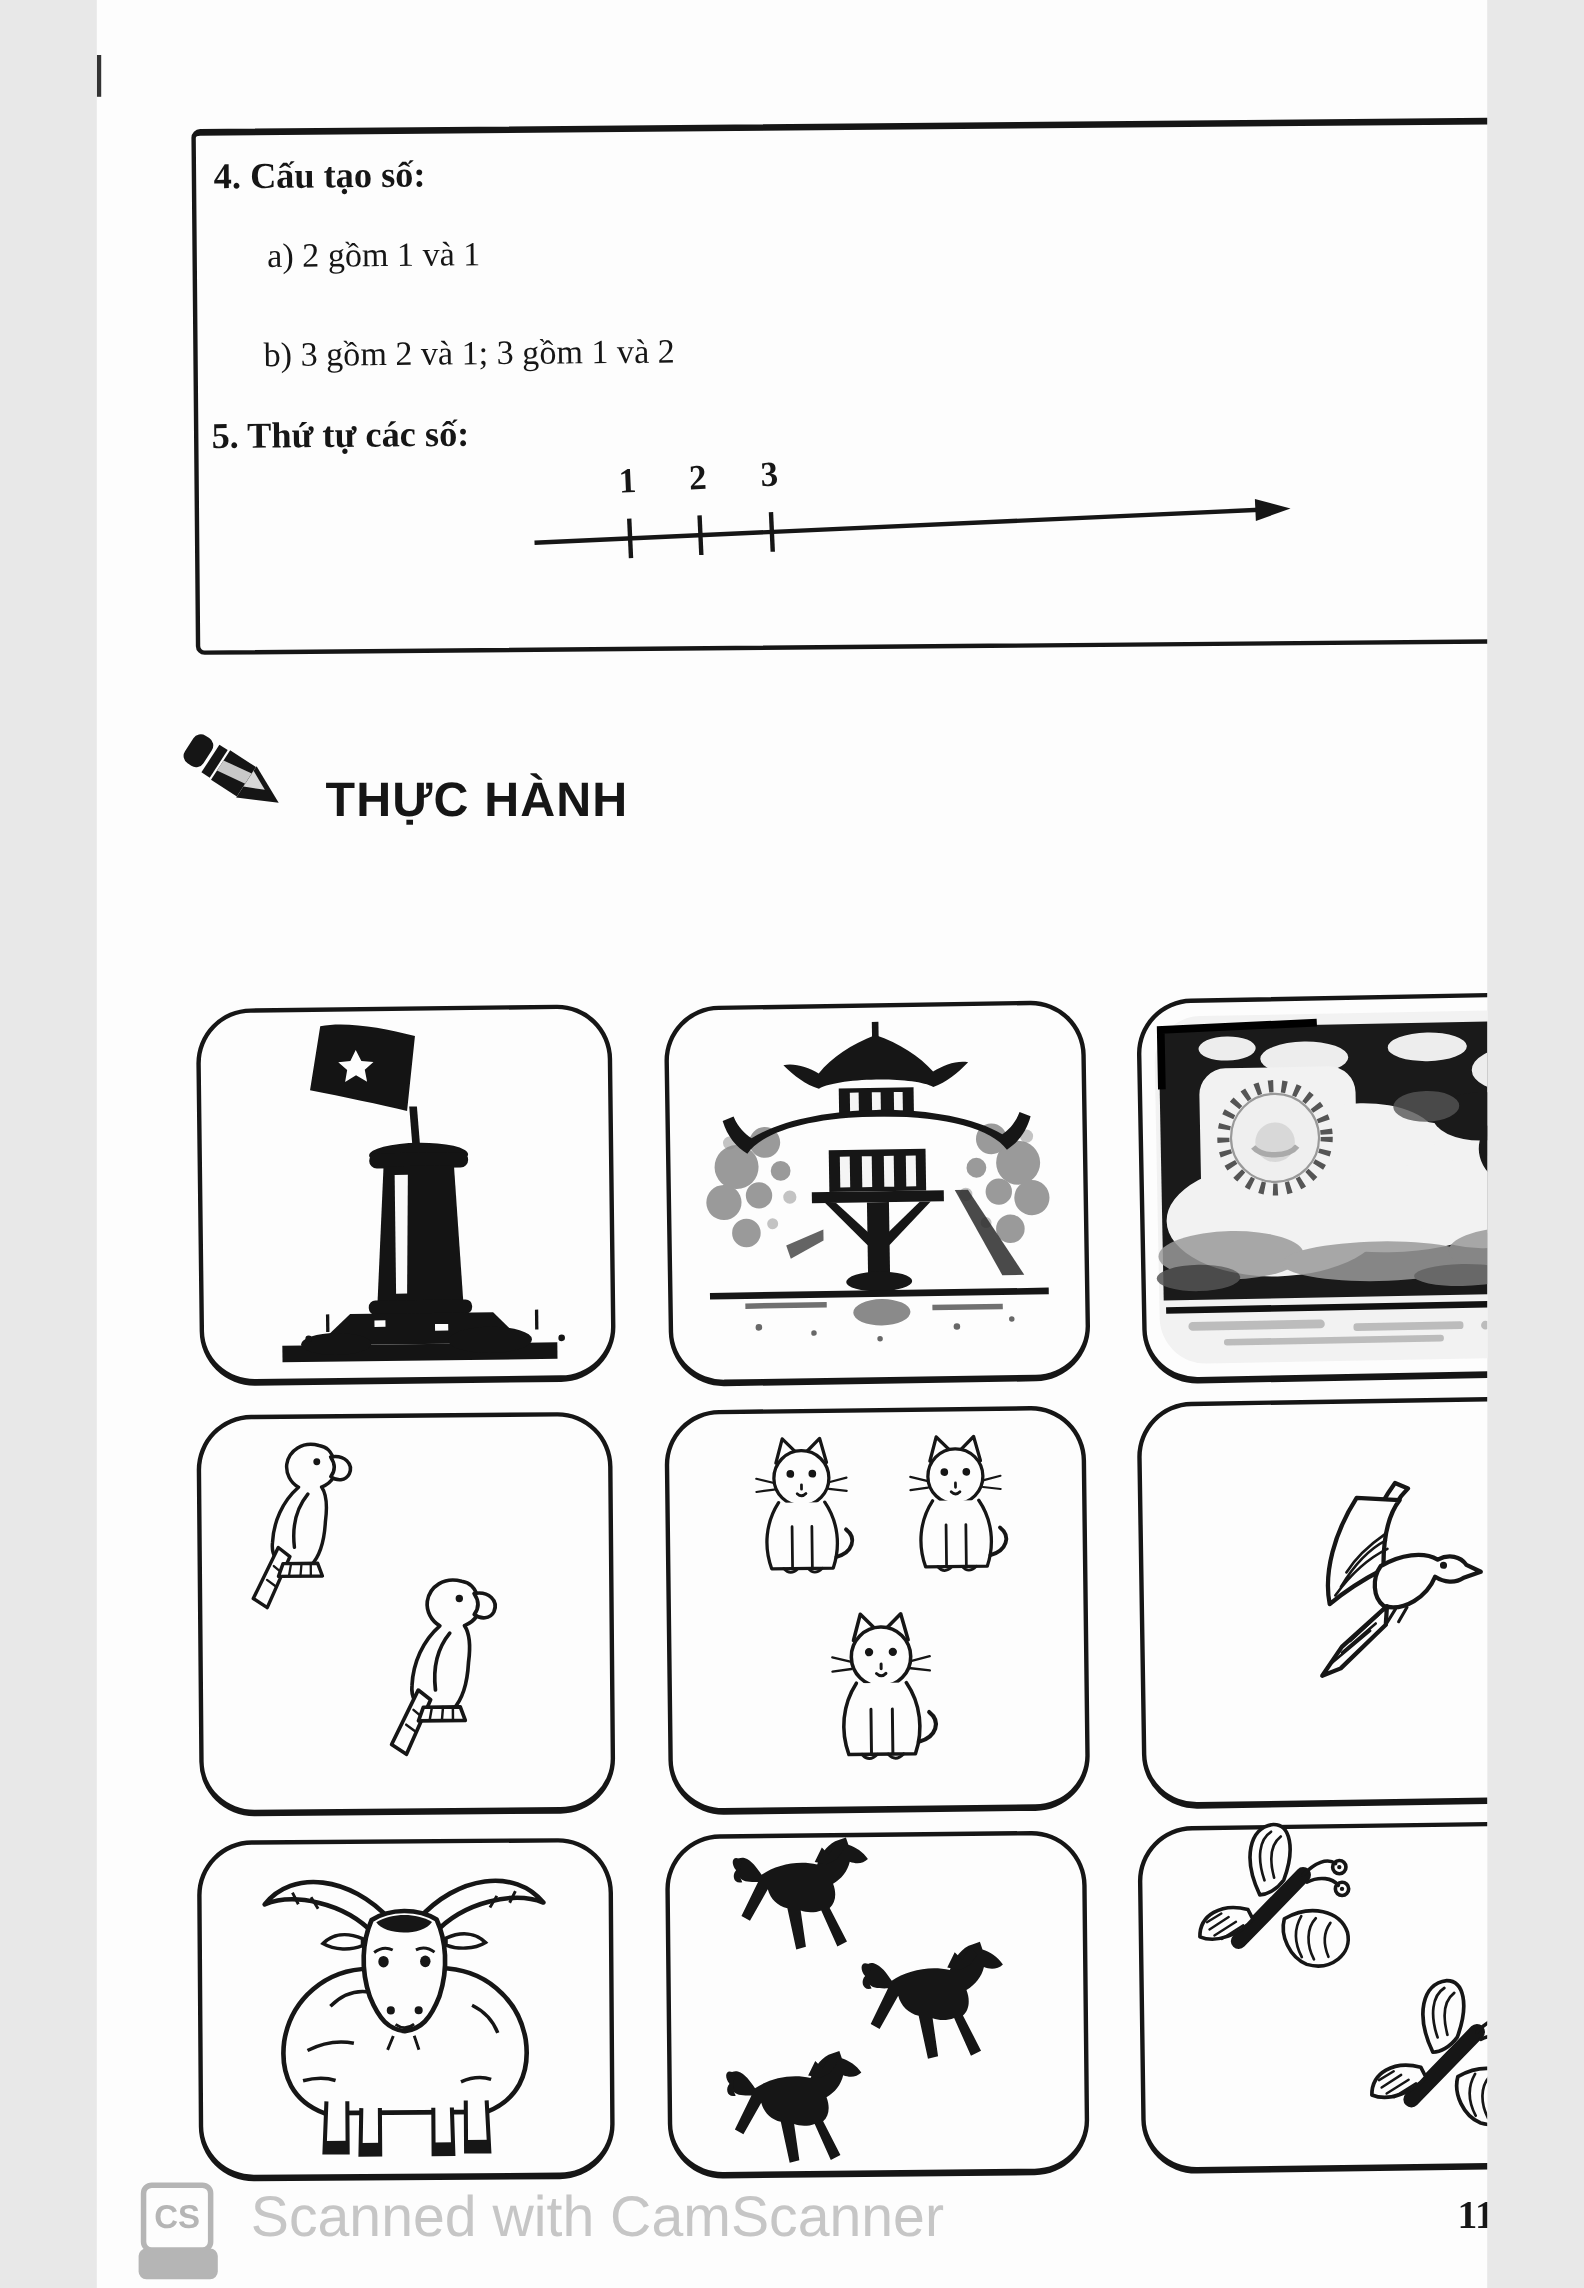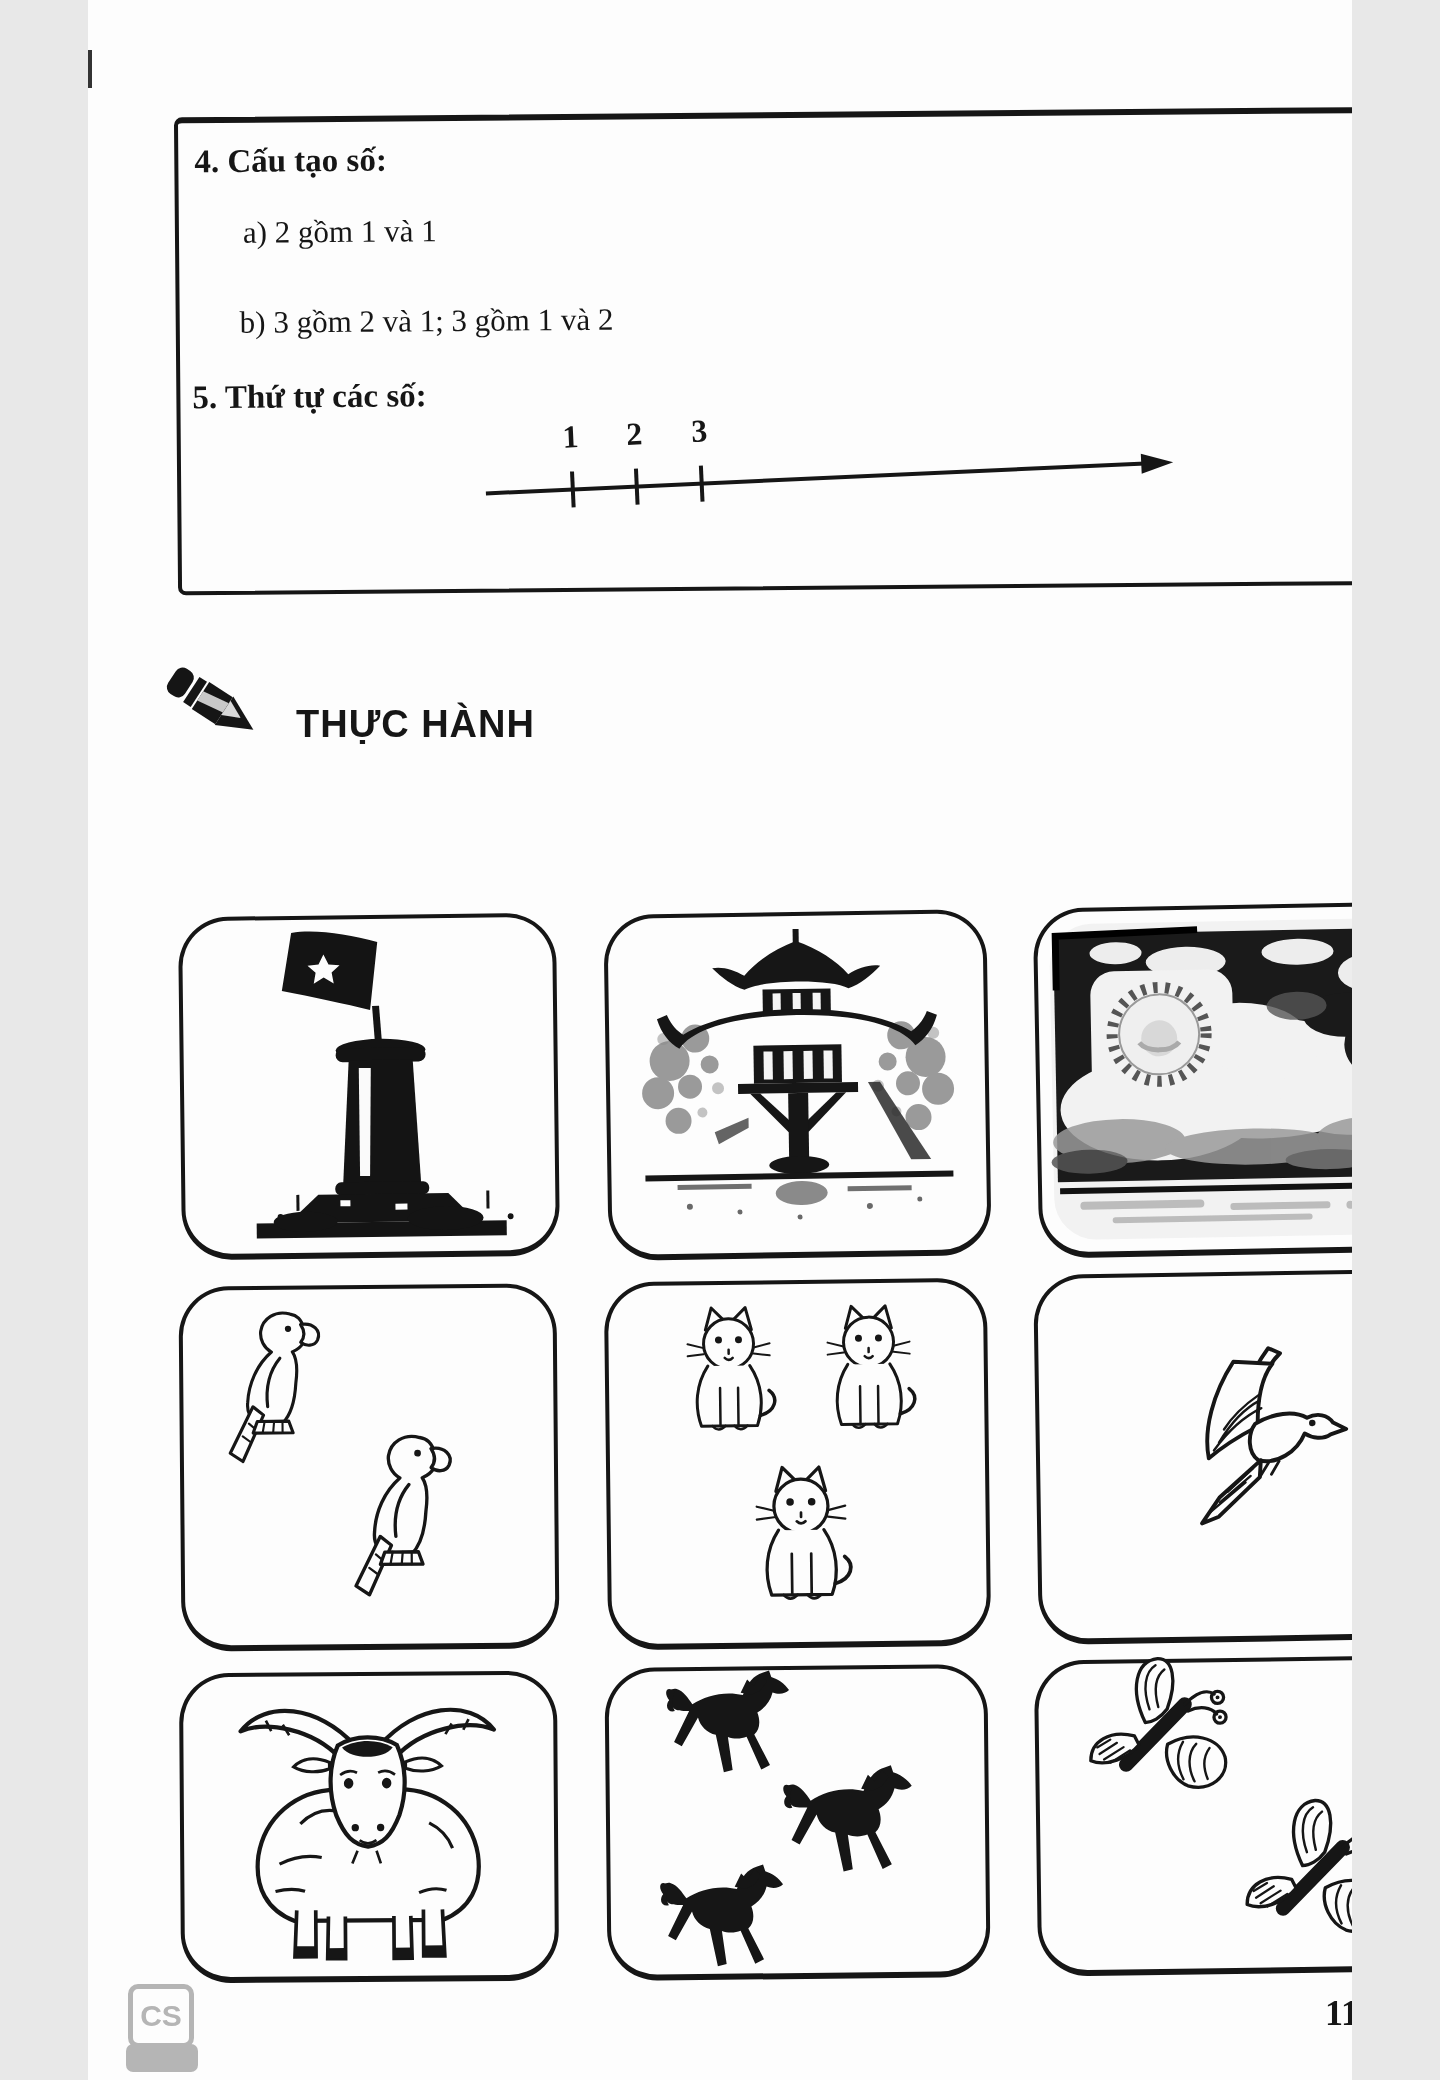--- a/index.html
+++ b/index.html
@@ -29,21 +29,21 @@
   .numberline{position:absolute;left:296px;top:302px;width:720px;height:104px;
     transform:rotate(-2.1deg);transform-origin:left center;}
   .numberline .tick-label{position:absolute;top:0;width:30px;text-align:center;
     font-size:32px;font-weight:bold;}
   .numberline svg{position:absolute;left:0;top:42px;}
 
   
   .practice-header{position:absolute;left:70px;top:645px;width:600px;height:120px;}
   .pencil{position:absolute;left:0;top:0;}
   .practice-title{position:absolute;left:138px;top:58px;
-    font-family:"Liberation Sans",sans-serif;font-weight:bold;font-size:38px;
+    font-family:"Liberation Sans",sans-serif;font-weight:bold;font-size:44px;
     letter-spacing:1px;white-space:nowrap;}
 
   .exercise-title{position:absolute;left:86px;top:818px;font-size:35px;
     font-weight:bold;white-space:nowrap;}
 
   
   .cell{position:absolute;border:4px solid #161616;border-bottom-width:6px;
     border-radius:50px;display:flex;align-items:center;justify-content:center;
     background:#fdfdfd;}
   .c1{left:92px; top:915px; width:370px;height:333px;transform:rotate(-0.7deg);}
@@ -363,15 +363,16 @@
     <svg width="350" height="340" viewBox="0 0 350 340">
       <use href="#butterfly-shape" transform="translate(18,6) scale(1.1)"></use>
       <use href="#butterfly-shape" transform="translate(172,150) scale(1.12)"></use>
     </svg>
   </div>
 
   <div class="cs-logo">
     <div class="cs-box">CS</div>
     <div class="cs-tab"></div>
   </div>
+  <div class="watermark-text">Scanned with CamScanner</div>
   <div class="page-number">11</div>
 
 </div>
 
 </body></html>

